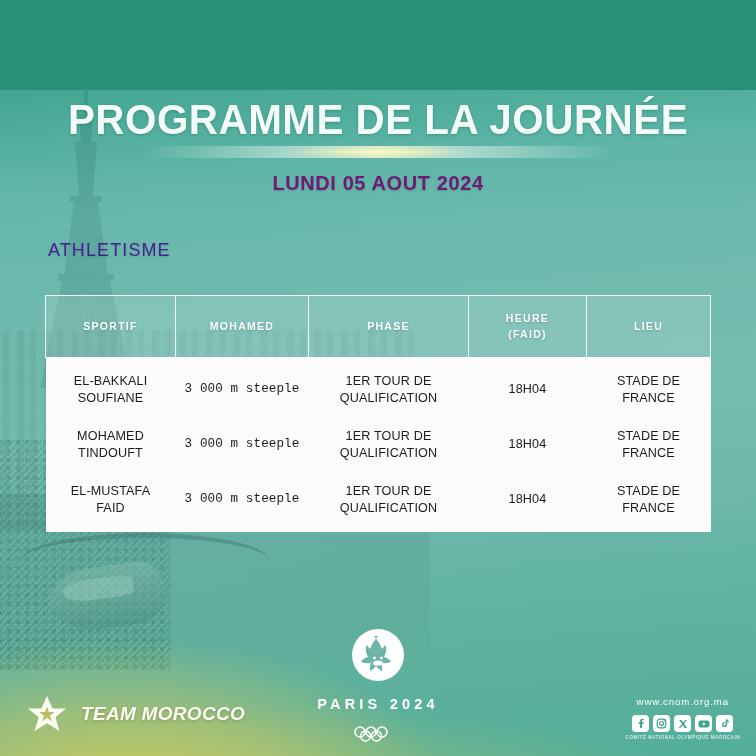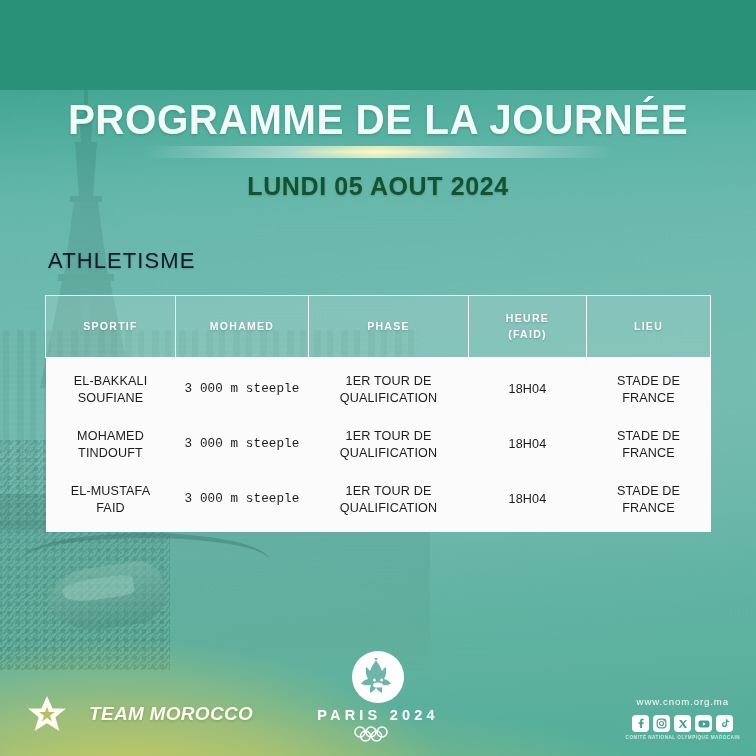--- a/index.html
+++ b/index.html
@@ -158,29 +158,29 @@
   }
   .title-glow {
     margin: 2px auto 0;
     width: 470px; height: 12px;
     background:
       radial-gradient(ellipse 120px 6px at 50% 50%, rgba(255,250,200,.95), rgba(255,245,170,.35) 45%, rgba(255,255,255,0) 75%),
       linear-gradient(90deg, rgba(255,255,255,0) 0%, rgba(255,255,255,.45) 30%, rgba(255,252,210,.8) 50%, rgba(255,255,255,.45) 70%, rgba(255,255,255,0) 100%);
   }
   .sub-title {
     margin-top: 14px;
-    color: #14532d; font-weight: bold; font-size: 25px;
+    color: #701a75; font-weight: bold; font-size: 20px;
     letter-spacing: .6px;
     text-shadow: 0 1px 2px rgba(0,60,50,.22);
   }
 
   
   .sport {
-    position: absolute; left: 48px; top: 248px;
-    color: #0f172a; font-size: 22px; letter-spacing: 1.1px;
+    position: absolute; left: 48px; top: 240px;
+    color: #4c1d95; font-size: 18px; letter-spacing: 1.1px;
     z-index: 6;
     text-shadow: 0 1px 2px rgba(0,60,50,.2);
   }
 
   
   .table-wrap {
     position: absolute; left: 45px; top: 295px;
     width: 665px;
     z-index: 6;
   }
@@ -216,30 +216,30 @@
   td.evt { letter-spacing: .1px; font-family: Liberation Mono, monospace; }
   .col-a { width: 130px; }
   .col-b { width: 133px; }
   .col-c { width: 160px; }
   .col-d { width: 118px; }
   .col-e { width: 124px; }
 
   
   .team {
     position: absolute; left: 26px; bottom: 22px;
-    display: flex; align-items: center; gap: 21px; z-index: 7;
+    display: flex; align-items: center; gap: 13px; z-index: 7;
   }
   .team-label {
     color: #fdfdf6; font-weight: bold; font-size: 19px;
     font-style: italic; letter-spacing: .3px;
     text-shadow: 0 1px 3px rgba(90,95,20,.35);
   }
   .paris {
     position: absolute; left: 0; right: 0; bottom: 14px;
-    display: flex; flex-direction: column; align-items: center; gap: 3px;
+    display: flex; flex-direction: column; align-items: center; gap: 14px;
     z-index: 7;
   }
   .paris-word {
     color: #ffffff; font-size: 14.5px; font-weight: bold;
     letter-spacing: 4.2px;
   }
   .social {
     position: absolute; right: 16px; bottom: 16px;
     z-index: 7; text-align: center;
   }

